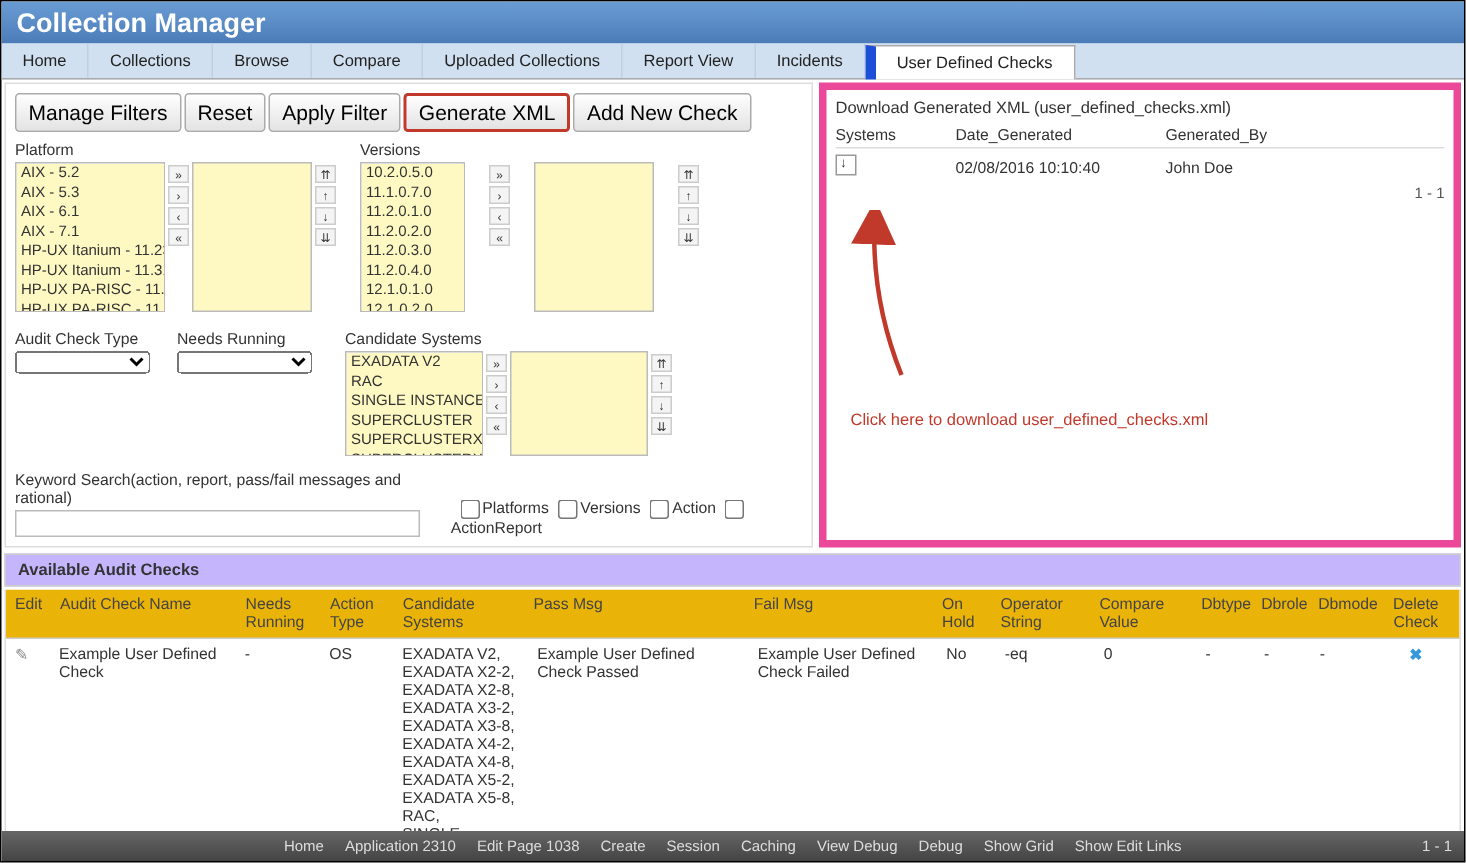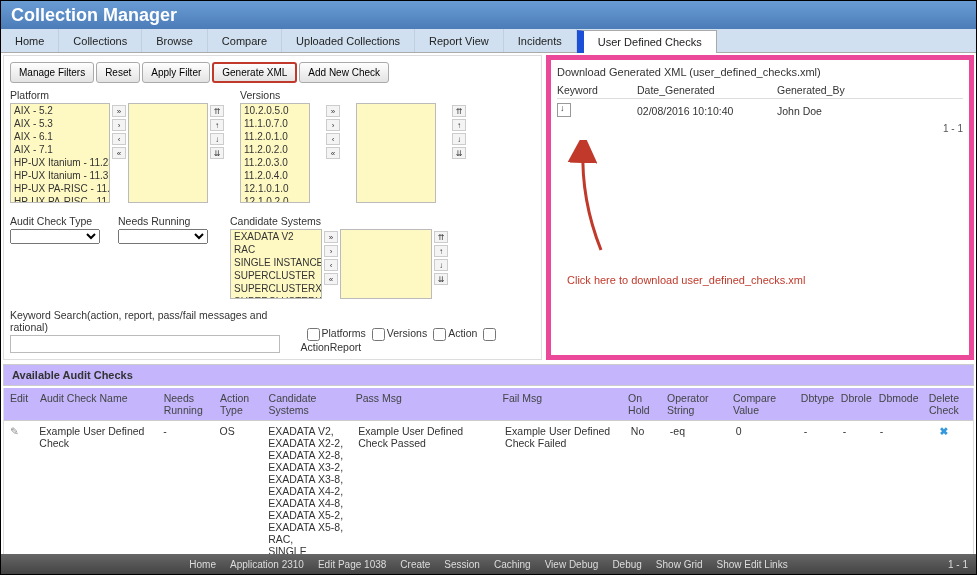--- a/index.html
+++ b/index.html
@@ -5,21 +5,21 @@
   * { box-sizing: border-box; margin: 0; padding: 0; }
   body { font-family: Arial, Helvetica, sans-serif; font-size: 11px; color: #333; background: #fff; width: 977px; height: 575px; overflow: hidden; border: 1px solid #000; position: relative; }
   .header { background: linear-gradient(#6a9cd4, #4b7cb8); color: #fff; padding: 4px 10px; font-size: 18px; font-weight: bold; height: 28px; line-height: 20px; }
   .tabs { background: #d0e0f0; border-bottom: 1px solid #aaa; display: flex; height: 24px; }
   .tab { padding: 4px 14px; font-size: 11px; color: #222; cursor: pointer; border-right: 1px solid #c0d0e0; display: flex; align-items: center; }
   .tab.active { background: #fff; border-top: 1px solid #aaa; border-left: 7px solid #1d4ed8; border-right: 1px solid #aaa; position: relative; top: 1px; }
   .main-row { display: flex; }
   .left-panel { flex: 1; border: 1px solid #ddd; margin: 2px; padding: 6px; }
   .right-panel { width: 428px; border: 5px solid #ec4899; margin: 2px; padding: 6px; position: relative; }
   .toolbar { display: flex; gap: 2px; margin-bottom: 6px; }
-  .btn { background: linear-gradient(#fefefe,#e3e3e3); border: 1px solid #aaa; border-radius: 3px; padding: 3px 8px; font-size: 10px; cursor: pointer; }
+  .btn { background: linear-gradient(#fefefe,#e3e3e3); border: 1px solid #aaa; border-radius: 3px; padding: 3px 8px; font-size: 14px; cursor: pointer; }
   .btn.hl { border: 2px solid #c0392b; }
   .filter-row { display: flex; gap: 16px; }
   .filter-col { display: flex; flex-direction: column; }
   .filter-label { font-size: 10.5px; margin-bottom: 2px; }
   .listbox { border: 1px solid #bbb; width: 100px; height: 100px; overflow-y: scroll; background: #fef9c3; font-size: 10px; }
   .listbox .opt { padding: 1px 3px; white-space: nowrap; }
   .arrows { display: flex; flex-direction: column; gap: 2px; align-items: center; padding-top: 2px; }
   .arrows span { width: 14px; height: 12px; border: 1px solid #ccc; background: #f4f4f4; font-size: 8px; text-align: center; line-height: 11px; cursor: pointer; }
   .select-row { display: flex; gap: 18px; margin-top: 12px; }
   .select-row select { width: 90px; font-size: 10px; }
@@ -32,21 +32,21 @@
   .dl-headers { display: flex; gap: 20px; border-bottom: 1px solid #ddd; padding-bottom: 2px; font-size: 10.5px; }
   .dl-row { display: flex; gap: 20px; padding: 4px 0; font-size: 10.5px; align-items: center; }
   .dl-icon { width: 14px; height: 14px; border: 1px solid #999; display: inline-block; position: relative; }
   .dl-icon::after { content: "↓"; font-size: 9px; position: absolute; left: 2px; top: -1px; }
   .dl-count { text-align: right; font-size: 10px; color: #555; }
   .arrow-ann { position: absolute; top: 80px; left: 10px; }
   .arrow-svg { display: block; }
   .arrow-text { color: #c0392b; font-size: 11px; margin-top: 4px; margin-left: 6px; }
   .section-title { background: #c4b5fd; border: 1px solid #ccc; padding: 4px 8px; font-size: 11px; font-weight: bold; margin: 2px; }
   .grid-wrap { margin: 0 2px; border-left: 1px solid #ddd; border-right: 1px solid #ddd; border-bottom: 1px solid #ddd; overflow: hidden; }
-  .grid-head { display: flex; background: #c4b5fd; border-bottom: 1px solid #ccc; font-size: 10.5px; color: #444; }
+  .grid-head { display: flex; background: #eab308; border-bottom: 1px solid #ccc; font-size: 10.5px; color: #444; }
   .grid-head > div, .grid-row > div { padding: 4px 6px; }
   .c-edit{width:30px} .c-name{width:128px} .c-needs{width:58px} .c-action{width:50px} .c-cand{width:90px} .c-pass{width:152px} .c-fail{width:130px} .c-hold{width:40px} .c-op{width:68px} .c-cmp{width:70px} .c-dbt{width:40px} .c-dbr{width:38px} .c-dbm{width:42px} .c-del{width:60px;text-align:center}
   .grid-body { height: 164px; overflow-y: auto; }
   .grid-row { display: flex; font-size: 10.5px; }
   .grid-row > div { border-bottom: 0; }
   .edit-icon { color: #888; cursor: pointer; }
   .del-icon { color: #3498db; cursor: pointer; font-weight: bold; }
   .footer { position: absolute; bottom: 0; left: 0; right: 0; height: 20px; background: linear-gradient(#666,#444); color: #ddd; font-size: 10px; display: flex; align-items: center; justify-content: center; gap: 14px; }
   .footer span { cursor: pointer; }
   .footer .fr { position: absolute; right: 8px; }
@@ -182,21 +182,21 @@
       </div>
       <div class="showhide">
         <span id="showhide-cols"><input type="checkbox" style=""><span>Platforms</span><input type="checkbox" style=""><span>Versions</span><input type="checkbox" style=""><span>Action</span><input type="checkbox" style=""><span>ActionReport</span></span>
       </div>
     </div>
   </div>
 
   <div class="right-panel">
     <div class="dl-title">Download Generated XML (user_defined_checks.xml)</div>
     <div class="dl-headers">
-      <div style="width:60px">Keyword</div>
+      <div style="width:60px">Systems</div>
       <div style="width:120px">Date_Generated</div>
       <div>Generated_By</div>
     </div>
     <div class="dl-row">
       <div style="width:60px"><span class="dl-icon"></span></div>
       <div style="width:120px">02/08/2016 10:10:40</div>
       <div>John Doe</div>
     </div>
     <div class="dl-count">1 - 1</div>
 

